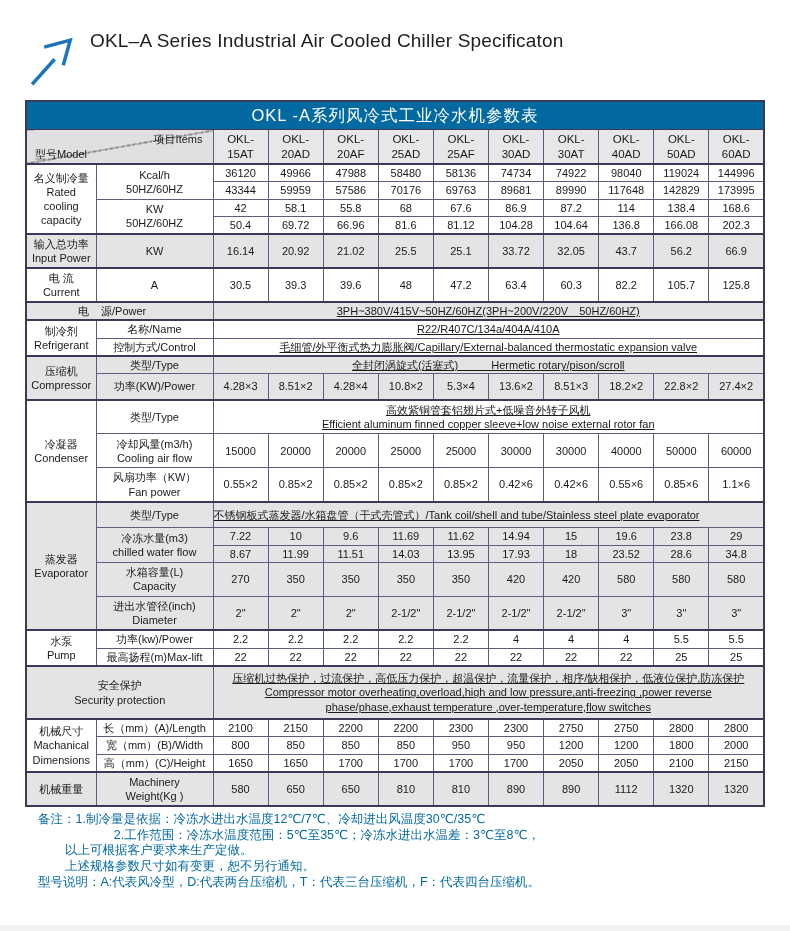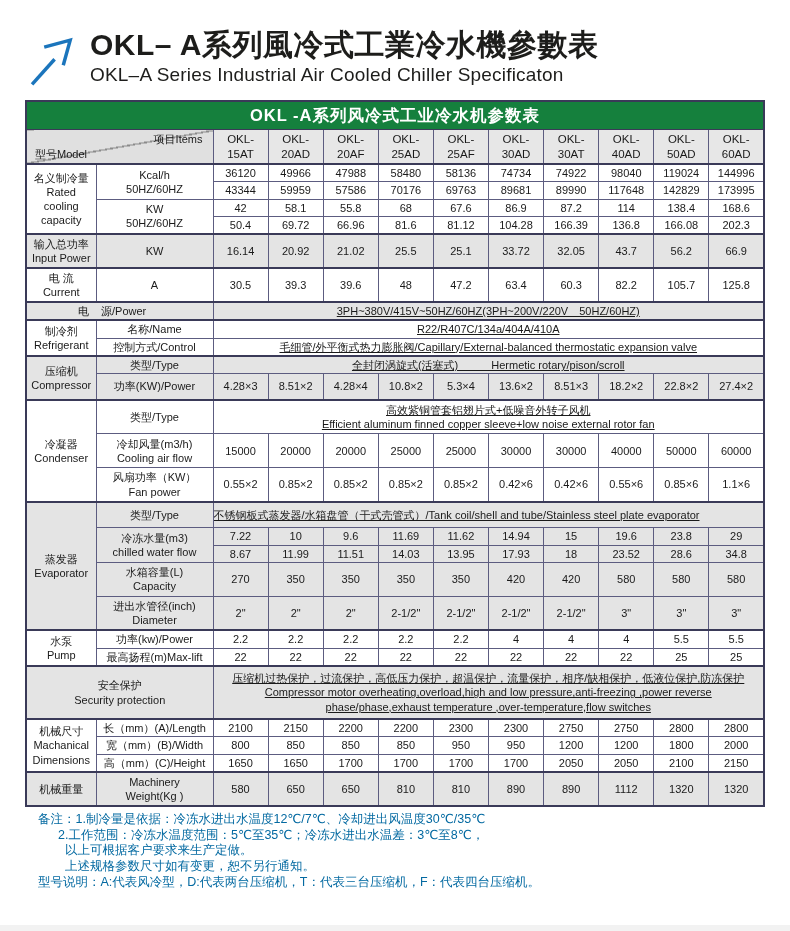--- a/index.html
+++ b/index.html
@@ -14,55 +14,54 @@
 
   
   .table-wrap{position:absolute;top:100px;left:25px;width:740px;}
   table{border-collapse:collapse;table-layout:fixed;width:740px;border:2.5px solid #3a3a58;}
   col.c-group{width:70px;}
   col.c-item{width:117px;}
   td,th{border:1px solid #5c5c80;text-align:center;vertical-align:middle;font-size:11px;
         padding:1px 3px;white-space:pre-line;line-height:1.3;color:#1a1a1a;overflow:hidden;}
   tbody{border-top:2px solid #3a3a58;border-bottom:2px solid #3a3a58;}
   tbody.shade td{background:#e4e4e4;}
-  th.titlebar{background:#15803d;color:#fff;font-size:16.5px;font-weight:bold;height:25px;
+  th.titlebar{background:#0369a1;color:#fff;font-size:16.5px;font-weight:normal;height:25px;
               letter-spacing:1px;border:1px solid #3a3a58;}
   .model-row th{background:#e7e7e7;height:31px;font-size:11.5px;font-weight:normal;}
   th.corner{position:relative;background:#e0e0e0;white-space:normal;
     background-image:linear-gradient(to bottom right,transparent calc(50% - .7px),
       #8a8a8a calc(50% - .7px),#8a8a8a calc(50% + .7px),transparent calc(50% + .7px));}
   .corner-items{position:absolute;top:2px;right:10px;font-size:11px;}
   .corner-model{position:absolute;bottom:2px;left:8px;font-size:11px;}
   td.merged{padding:1px 0;text-decoration:underline;}
   td.left{text-align:left;}
   td.psu{white-space:normal;text-align:left;padding:1px 0;text-decoration:underline;}
   .psu-g{display:inline-block;width:62px;text-align:right;}
   .psu-i{display:inline-block;padding-left:12px;}
   tr.h17{height:17px;} tr.h26{height:26px;} tr.h34{height:34px;} tr.h52{height:53px;}
 
   
   .notes{position:absolute;left:38px;top:812px;font-size:12.5px;line-height:1.25;color:#0369a1;}
   .notes div{white-space:pre;}
-  .notes .ind1{margin-left:20px;}
+  .notes .ind1{margin-left:20px;text-align:right;}
   .notes .ind2{margin-left:27px;}
 
   .bottom-strip{position:absolute;left:0;bottom:0;width:790px;height:6px;background:#f2f2f2;}
 </style>
 </head>
 <body>
 
 <div class="page">
 
   <div class="hdr">
     <svg class="arrow" viewBox="0 0 60 62" aria-hidden="true">
       <path d="M7 58 L33 29" stroke="#1b75bc" stroke-width="4" fill="none"></path>
       <path d="M21 15 L51 7 L43 36" stroke="#1b75bc" stroke-width="4" fill="none"></path>
     </svg>
     <div class="titles">
-      <h1>OKL– A系列風冷式工業冷水機參數表</h1>
       <h2>OKL–A Series Industrial Air Cooled Chiller Specificaton</h2>
     </div>
   </div>
 
   <div class="table-wrap">
     <table>
       <colgroup>
           <col class="c-group">
           <col class="c-item">
           <col span="10">
@@ -145,21 +144,21 @@
             <td>138.4</td>
             <td>168.6</td>
           </tr>
         <tr class="h17">
             <td>50.4</td>
             <td>69.72</td>
             <td>66.96</td>
             <td>81.6</td>
             <td>81.12</td>
             <td>104.28</td>
-            <td>166.39</td>
+            <td>104.64</td>
             <td>136.8</td>
             <td>166.08</td>
             <td>202.3</td>
           </tr>
       </tbody>
 
       <tbody class="shade">
         <tr class="h34">
           <td class="group">输入总功率
 Input Power</td>

